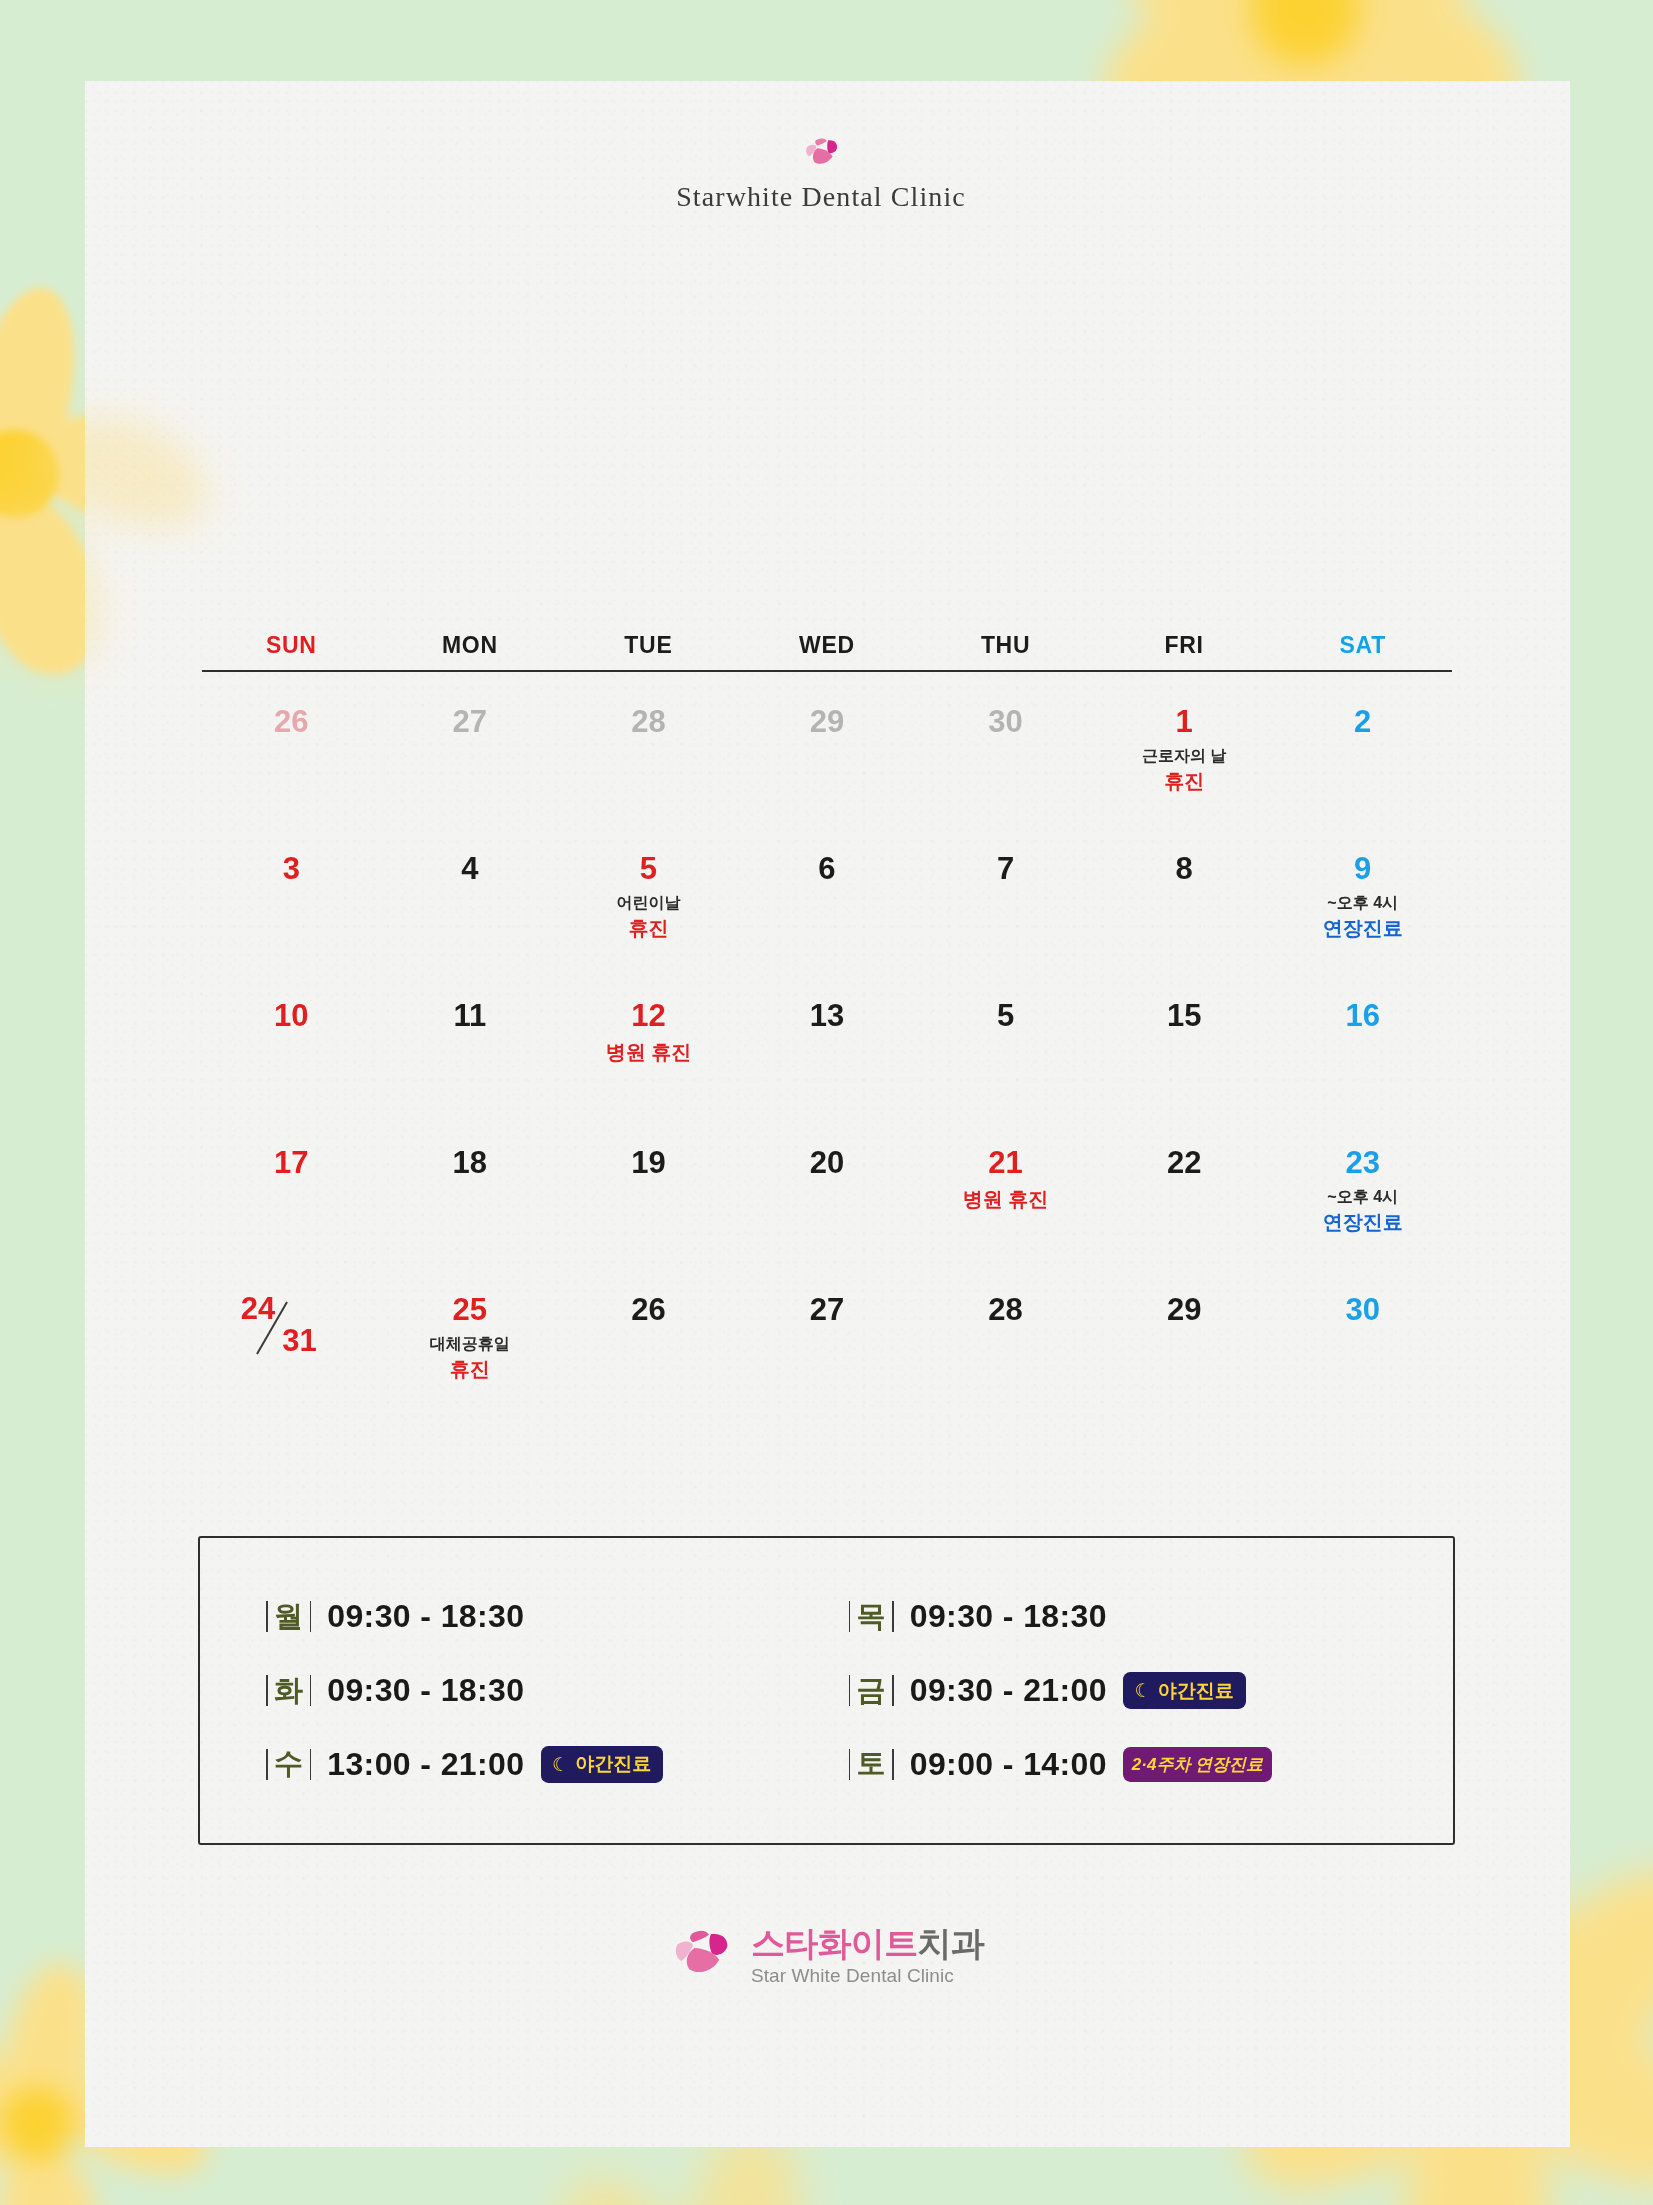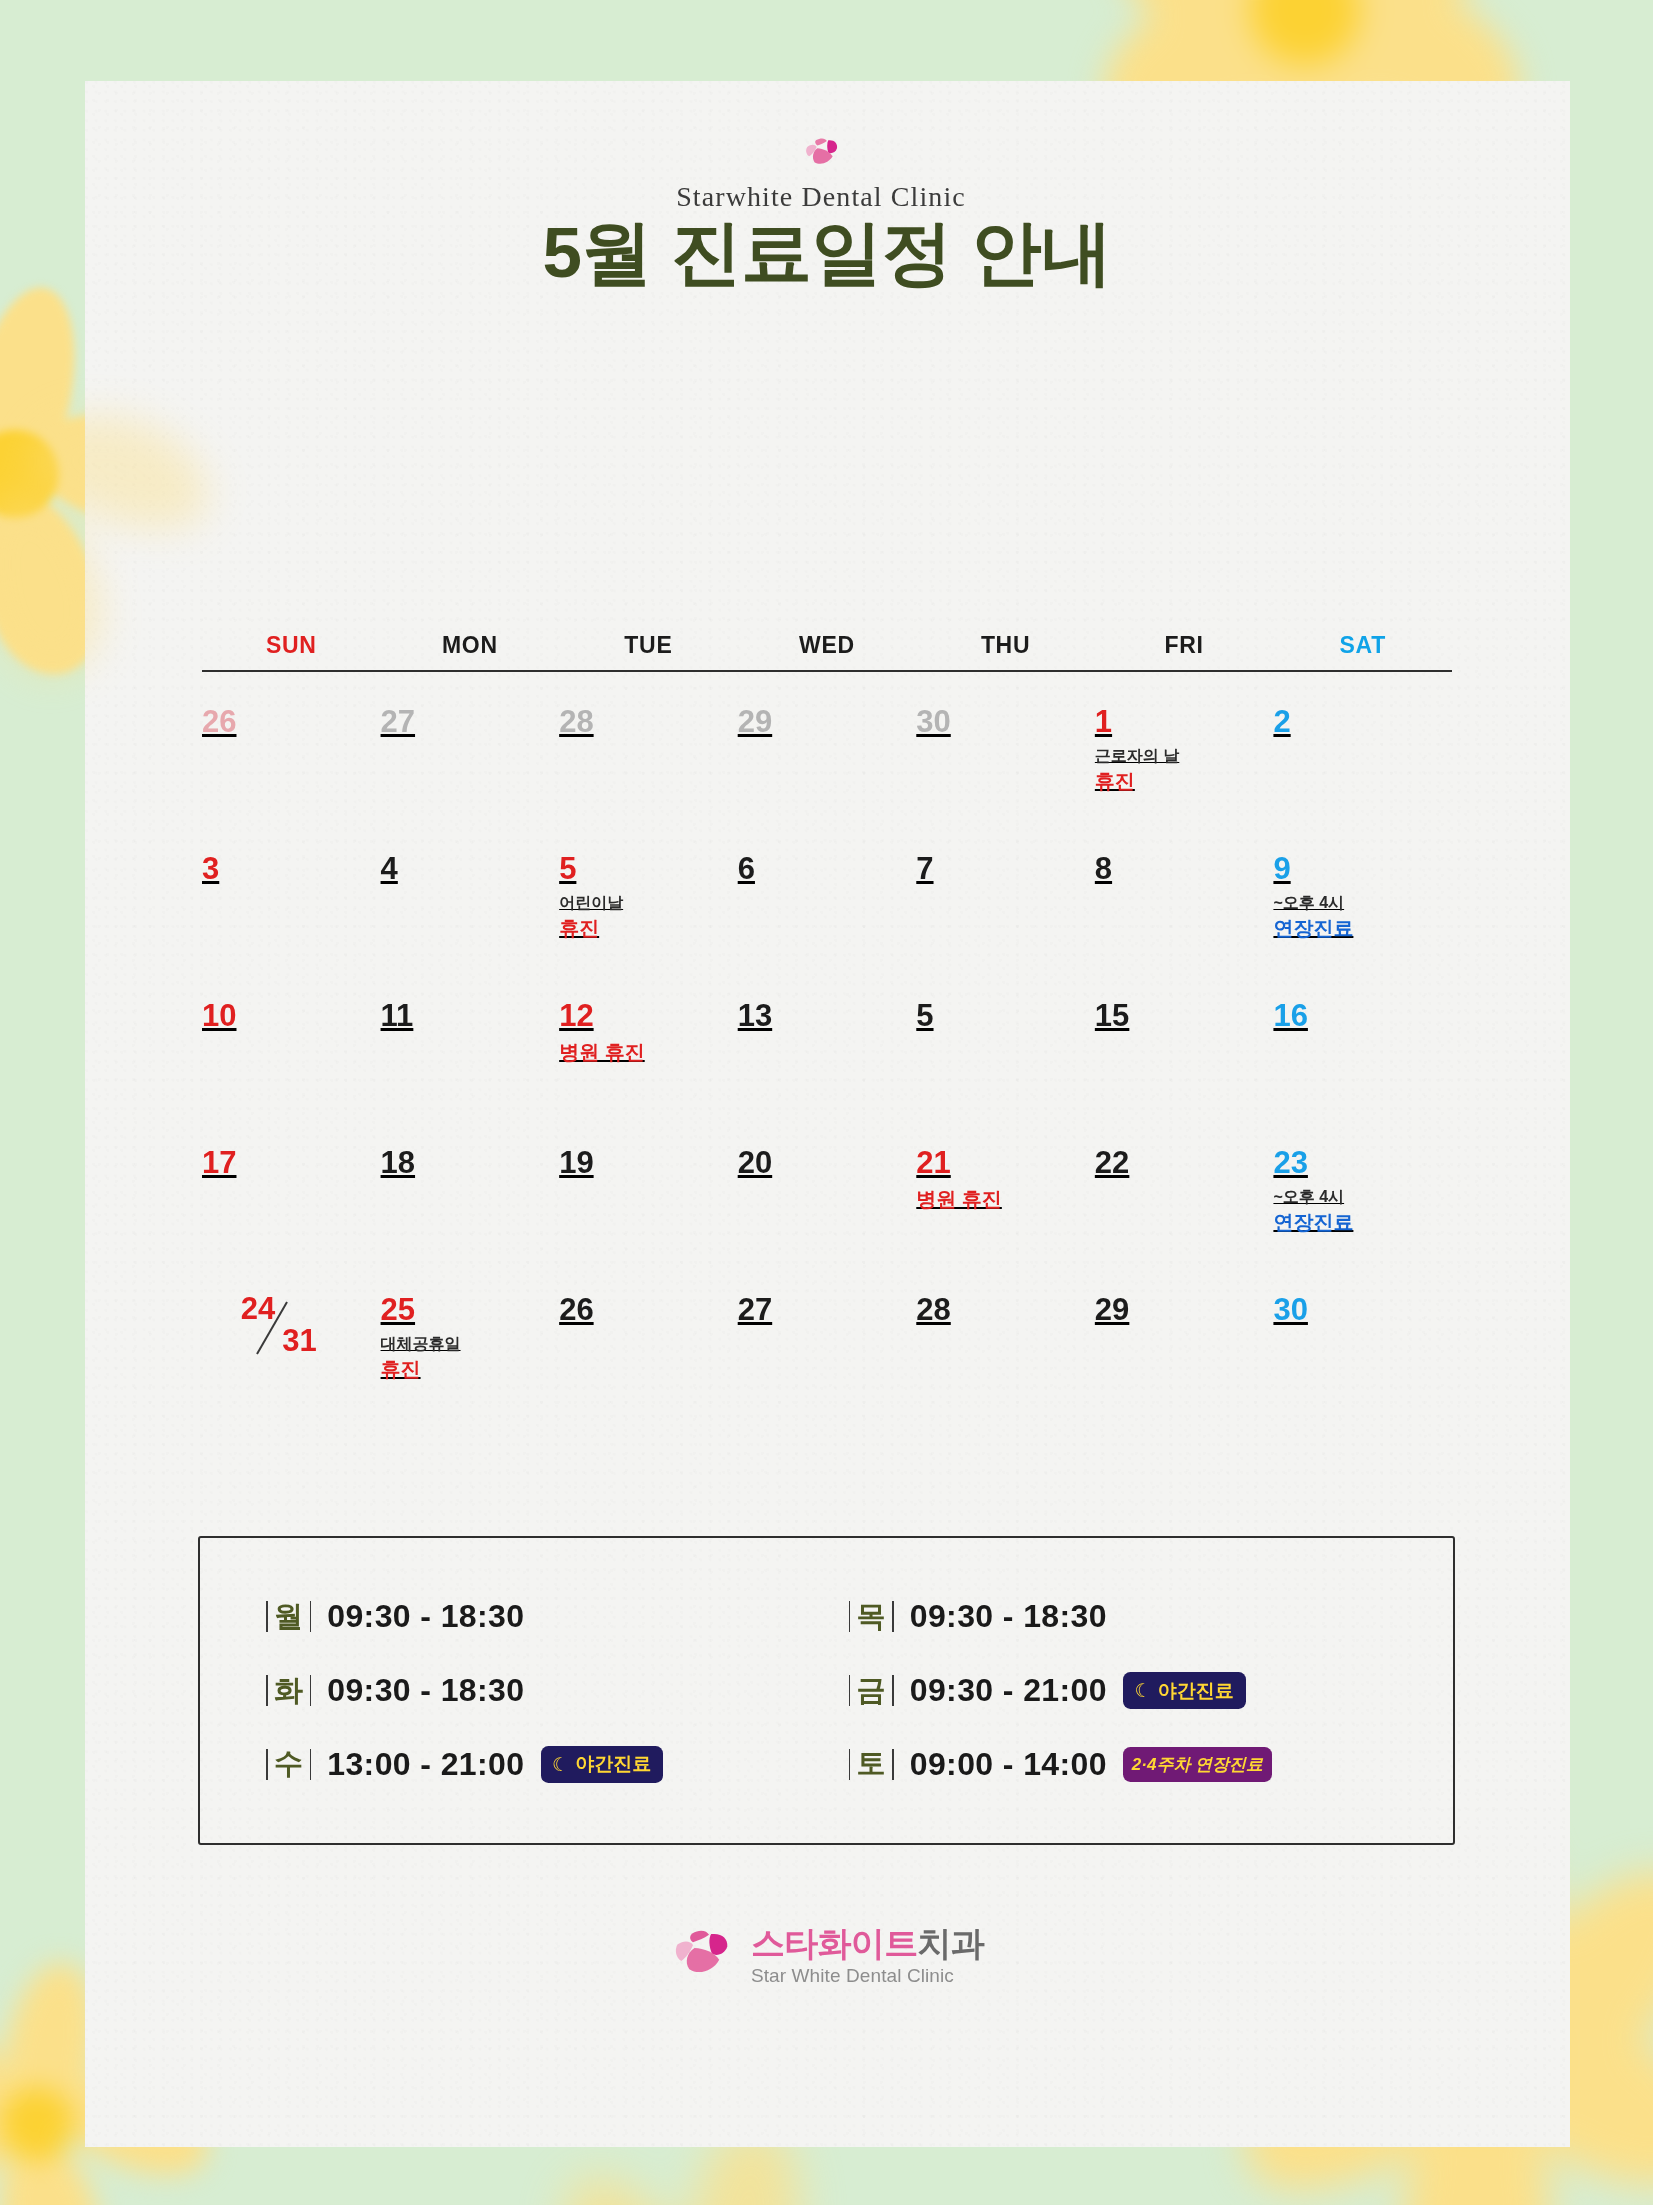--- a/index.html
+++ b/index.html
@@ -134,23 +134,23 @@
   .dow.sun { color: #e02020; }
   .dow.sat { color: #0fa3e8; }
 
   .cal-body {
     display: grid;
     grid-template-columns: repeat(7, 1fr);
     grid-auto-rows: 147px;
     padding-top: 31px;
   }
   .cell {
+    text-align: center;
     padding-top: 2.9px;
     position: relative;
-    text-decoration: underline;
   }
   .daynum {
     font-size: 31px;
     font-weight: 700;
     color: #1c1c1c;
     line-height: 1.05;
   }
   .daynum.red  { color: #e02020; }
   .daynum.blue { color: #1aa0e8; }
   .daynum.mute-gray { color: #b4b4b4; font-weight: 600; }
@@ -343,21 +343,20 @@
   <div class="brand">
     <svg class="brand-mark" viewBox="0 0 54 44">
       <path d="M20 6 C27 2 33 3 35 7 C31 10 26 12 22 13 C19 11 18 8 20 6 Z" fill="#e87aa8"></path>
       <path d="M37 6 C45 5 50 10 49 17 C47 23 41 25 37 23 C35 17 35 10 37 6 Z" fill="#d6258c"></path>
       <path d="M8 15 C13 11 19 11 21 15 C19 20 15 25 11 28 C7 26 5 20 8 15 Z" fill="#f0b2ce"></path>
       <path d="M22 17 C30 17 39 22 43 28 C38 37 26 41 18 36 C14 30 16 21 22 17 Z" fill="#e56fa5"></path>
     </svg>
     <div class="brand-name">Starwhite Dental Clinic</div>
   </div>
 
-  <div class="page-title">5월 진료일정 안내</div>
 
   <div class="calendar">
     <div class="cal-head" id="cal-head">
         <div class="dow sun">SUN</div>
         <div class="dow">MON</div>
         <div class="dow">TUE</div>
         <div class="dow">WED</div>
         <div class="dow">THU</div>
         <div class="dow">FRI</div>
         <div class="dow sat">SAT</div>

